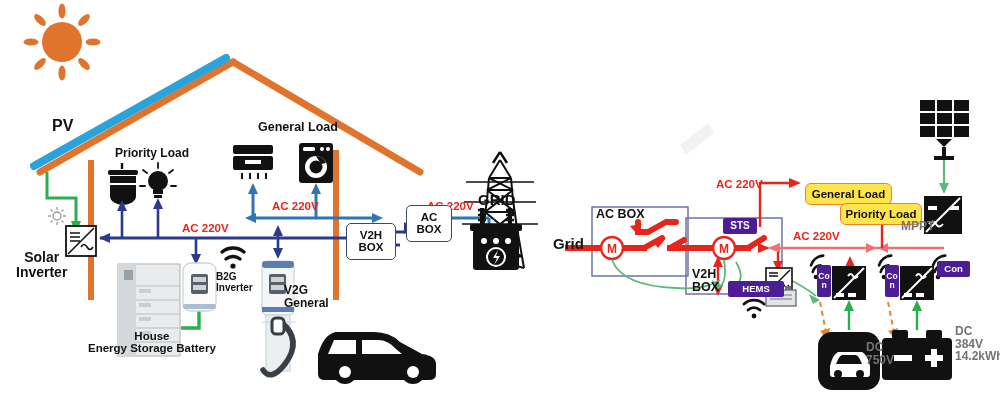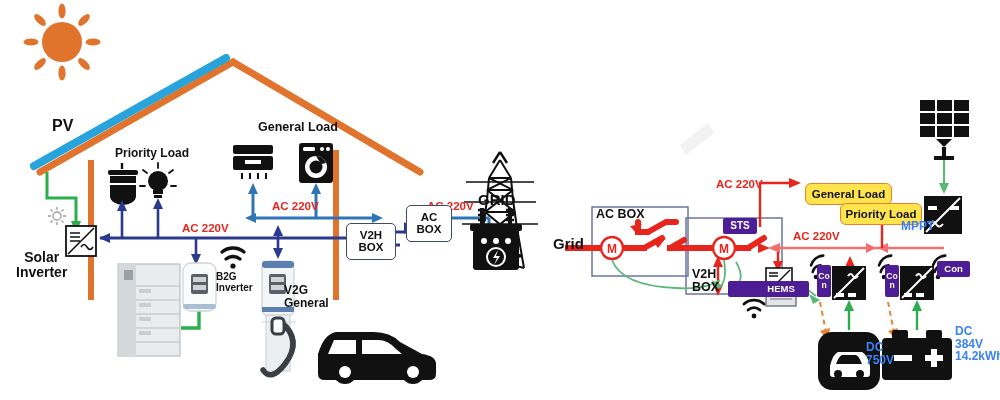--- a/index.html
+++ b/index.html
@@ -1,20 +1,20 @@
 <!DOCTYPE html>
 <html><head>
 <meta charset="utf-8">
 <style>
   html,body{margin:0;padding:0;background:#fff;}
   body{width:1000px;height:400px;overflow:hidden;font-family:"Liberation Sans",sans-serif;}
   #stage{position:relative;width:1000px;height:400px;background:#ffffff;}
   .lbl{position:absolute;font-weight:bold;color:#111;white-space:nowrap;line-height:1.05;}
   .lbl.red{color:#E8251C;}
-  .lbl.grn{color:#3b82f6;}
+  .lbl.grn{color:#737373;}
   .lbl.ctr{text-align:center;}
   .box{position:absolute;background:#fff;border:1.6px solid #3d4a63;border-radius:5px;
        display:flex;align-items:center;justify-content:center;text-align:center;
        font-weight:bold;color:#111;line-height:1.0;margin-left:28px;}
   .badge{position:absolute;background:#FFE44D;border:1.8px solid #E9822B;border-radius:6px;
          display:flex;align-items:center;justify-content:center;font-weight:bold;color:#111;}
   .gbadge{position:absolute;background:#4c1d95;border-radius:2px;color:#fff;font-weight:bold;
           display:flex;align-items:center;justify-content:center;text-align:center;line-height:1.0;}
   .wire{position:absolute;}
   svg{display:block;overflow:visible;}
@@ -235,20 +235,24 @@
     </g>
   </svg>
 
   <div class="lbl" style="left:52px;top:118px;font-size:16px;">PV</div>
   <div class="lbl ctr" style="left:115px;top:147px;font-size:12px;">Priority Load</div>
   <div class="lbl ctr" style="left:258px;top:121px;font-size:12.5px;">General Load</div>
   <div class="lbl ctr" style="left:16px;top:250px;font-size:14px;">
     <div>Solar</div>
     <div>Inverter</div>
   </div>
+  <div class="lbl ctr" style="left:88px;top:330px;font-size:11.5px;">
+    <div>House</div>
+    <div>Energy Storage Battery</div>
+  </div>
   <div class="lbl" style="left:216px;top:272px;font-size:10px;">
     <div>B2G</div>
     <div>Inverter</div>
   </div>
   <div class="lbl" style="left:284px;top:276px;font-size:12px;margin-top:8px;">
     <div>V2G</div>
     <div>General</div>
   </div>
   <div class="lbl" style="left:478px;top:192px;font-size:15px;">GRID</div>
 
@@ -464,21 +468,21 @@
   </svg>
 
   <div class="lbl" style="left:553px;top:236px;font-size:15px;">Grid</div>
   <div class="lbl" style="left:596px;top:208px;font-size:12.5px;">AC BOX</div>
   <div class="lbl" style="left:692px;top:268px;font-size:12.5px;">
     <div>V2H</div>
     <div>BOX</div>
   </div>
 
   <div class="gbadge" style="left:723px;top:218px;width:34px;height:16px;font-size:10px;">STS</div>
-  <div class="gbadge" style="left:728px;top:281px;width:56px;height:16px;font-size:9.5px;padding-left:25px;">HEMS</div>
+  <div class="gbadge" style="left:728px;top:281px;width:56px;height:16px;font-size:9.5px;">HEMS</div>
 
   <div class="badge" style="left:805px;top:183px;width:85px;height:20px;font-size:11.5px;">General Load</div>
   <div class="badge" style="left:840px;top:203px;width:80px;height:20px;font-size:11.5px;">Priority Load</div>
 
   <div class="lbl red" style="left:716px;top:178px;font-size:11.5px;">AC 220V</div>
   <div class="lbl red" style="left:793px;top:230px;font-size:11.5px;">AC 220V</div>
   <div class="lbl grn" style="left:901px;top:220px;font-size:12px;">MPPT</div>
 
   <div class="gbadge" style="left:817px;top:265px;width:14px;height:32px;font-size:8.5px;flex-direction:column;">
     <span style="word-break:break-all;line-height:1.05;">Con</span>

